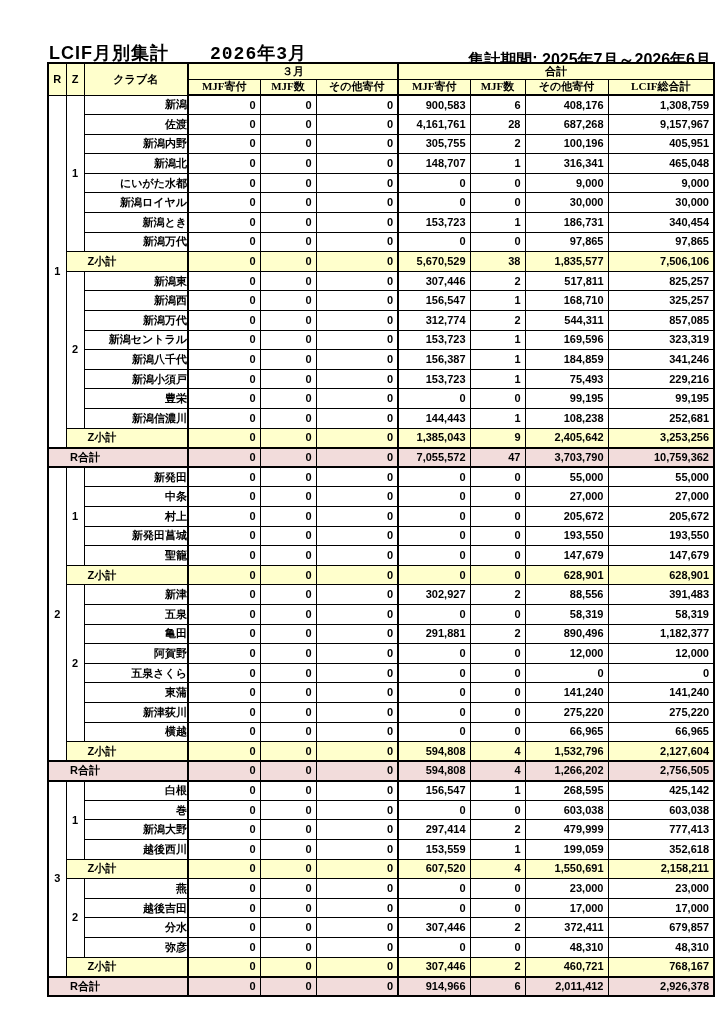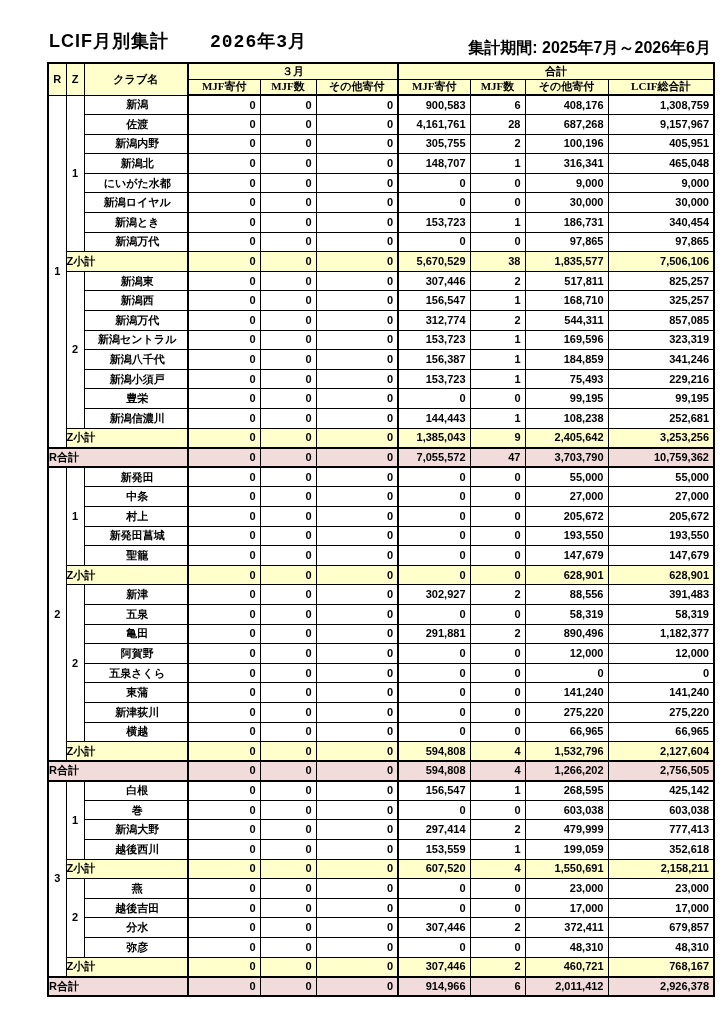--- a/index.html
+++ b/index.html
@@ -8,43 +8,43 @@
     --rtotal-bg:#F2DCDB;
     --line:#000000;
   }
   *{box-sizing:border-box;}
   html,body{margin:0;padding:0;}
   body{
     width:724px;height:1024px;position:relative;background:#ffffff;
     font-family:"Liberation Sans","DejaVu Sans",sans-serif;
     color:#000;
   }
-  .titlebar{position:absolute;left:0;top:0;width:724px;height:60px;}
+  .titlebar{position:absolute;left:0;top:12px;width:724px;height:60px;}
   .title{position:absolute;left:49px;top:29px;font-size:18px;font-weight:bold;letter-spacing:1px;white-space:nowrap;}
   .month{left:210px;font-family:Liberation Mono, monospace;}
   .period{position:absolute;right:13px;top:38px;font-size:16px;font-weight:bold;white-space:nowrap;}
   table.report{
     position:absolute;left:47px;top:62px;width:666px;
     border-collapse:collapse;table-layout:fixed;
     border:2px solid var(--line);
   }
   th,td{
     border:1px solid var(--line);
     font-size:11px;font-weight:bold;
     padding:0;overflow:hidden;white-space:nowrap;
     line-height:1;
   }
   thead tr{height:16px;}
   thead th{background:var(--header-bg);text-align:center;}
   thead tr.sub th{border-bottom:2px solid var(--line);font-family:Liberation Serif, serif;}
   tbody tr{height:19.6px;}
   td.num{text-align:right;padding-right:4px;}
-  td.name{text-align:center;padding-left:3px;}
+  td.name{text-align:right;padding-left:3px;}
   td.rz{text-align:center;background:#fff;}
-  td.label{text-align:left;padding-left:0;}
+  td.label{text-align:left;padding-left:21px;}
   .bl2{border-left:2px solid var(--line) !important;}
   tr.z-sub td{background:var(--subtotal-bg);}
   tr.r-tot td{background:var(--rtotal-bg);border-top:2px solid var(--line);border-bottom:2px solid var(--line);}
 </style>
 </head>
 <body>
 
 <div class="titlebar">
   <span class="title">LCIF月別集計</span>
   <span class="title month">2026年3月</span>

